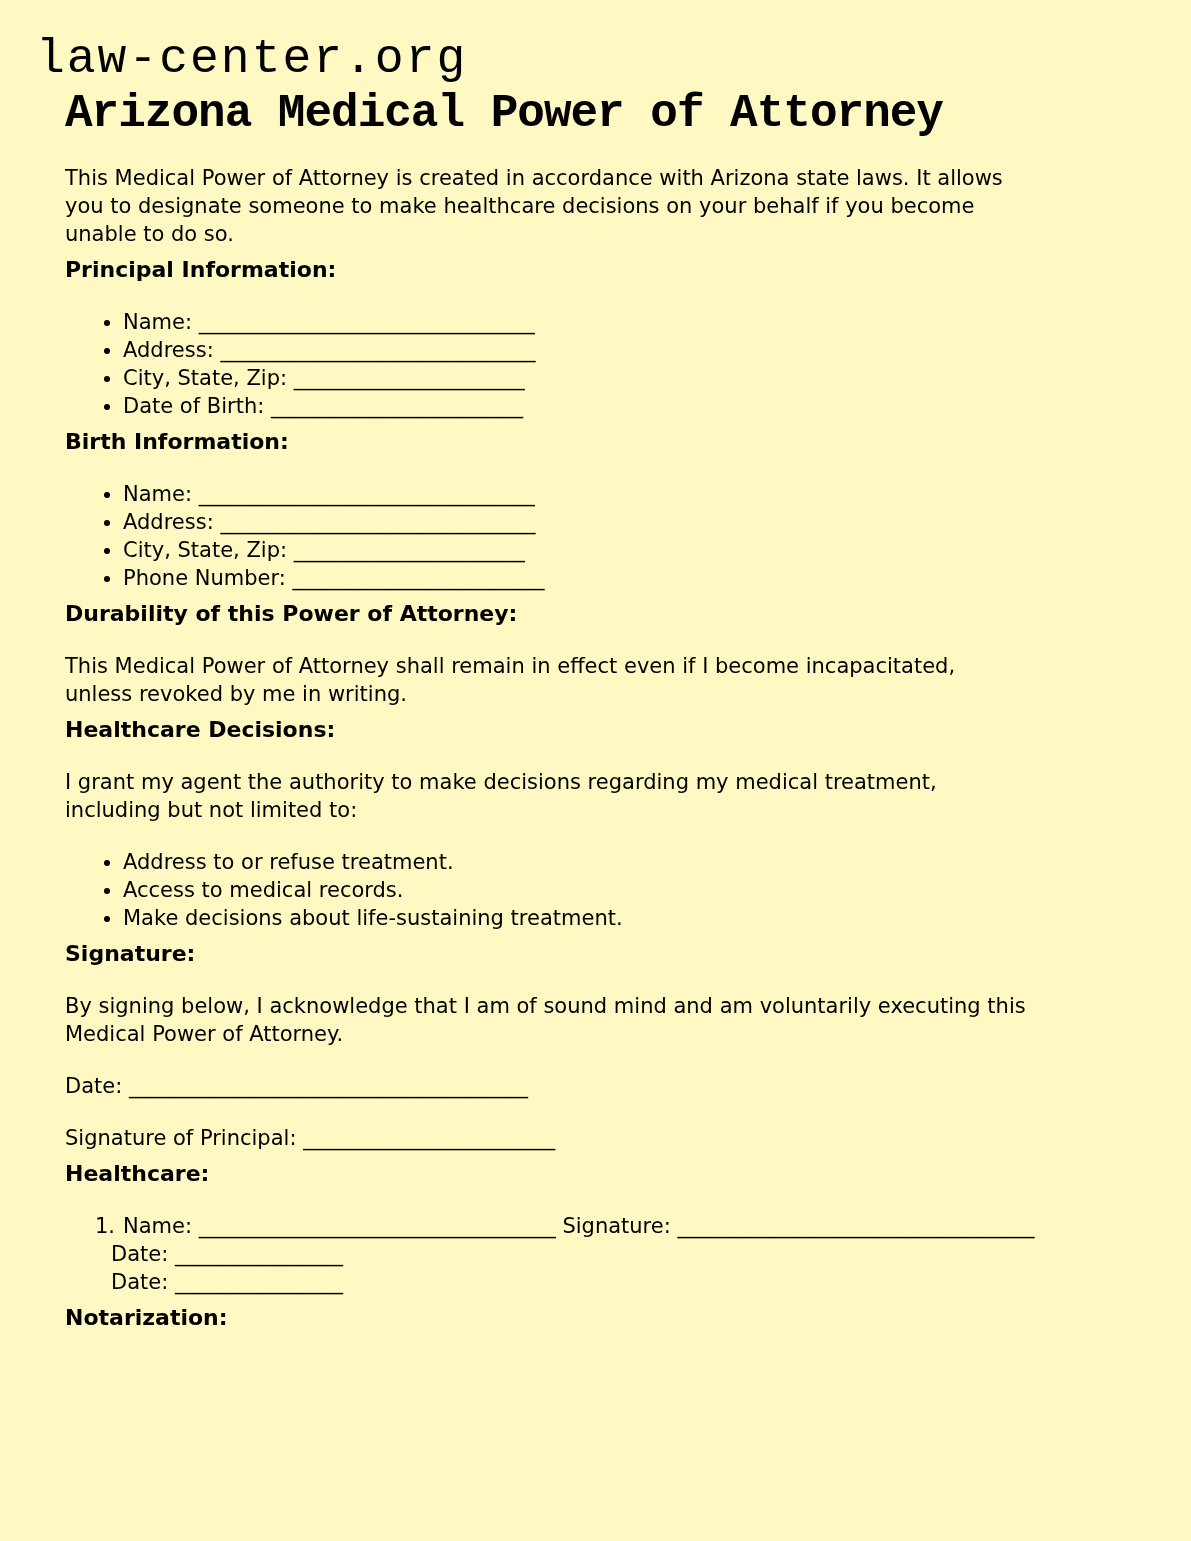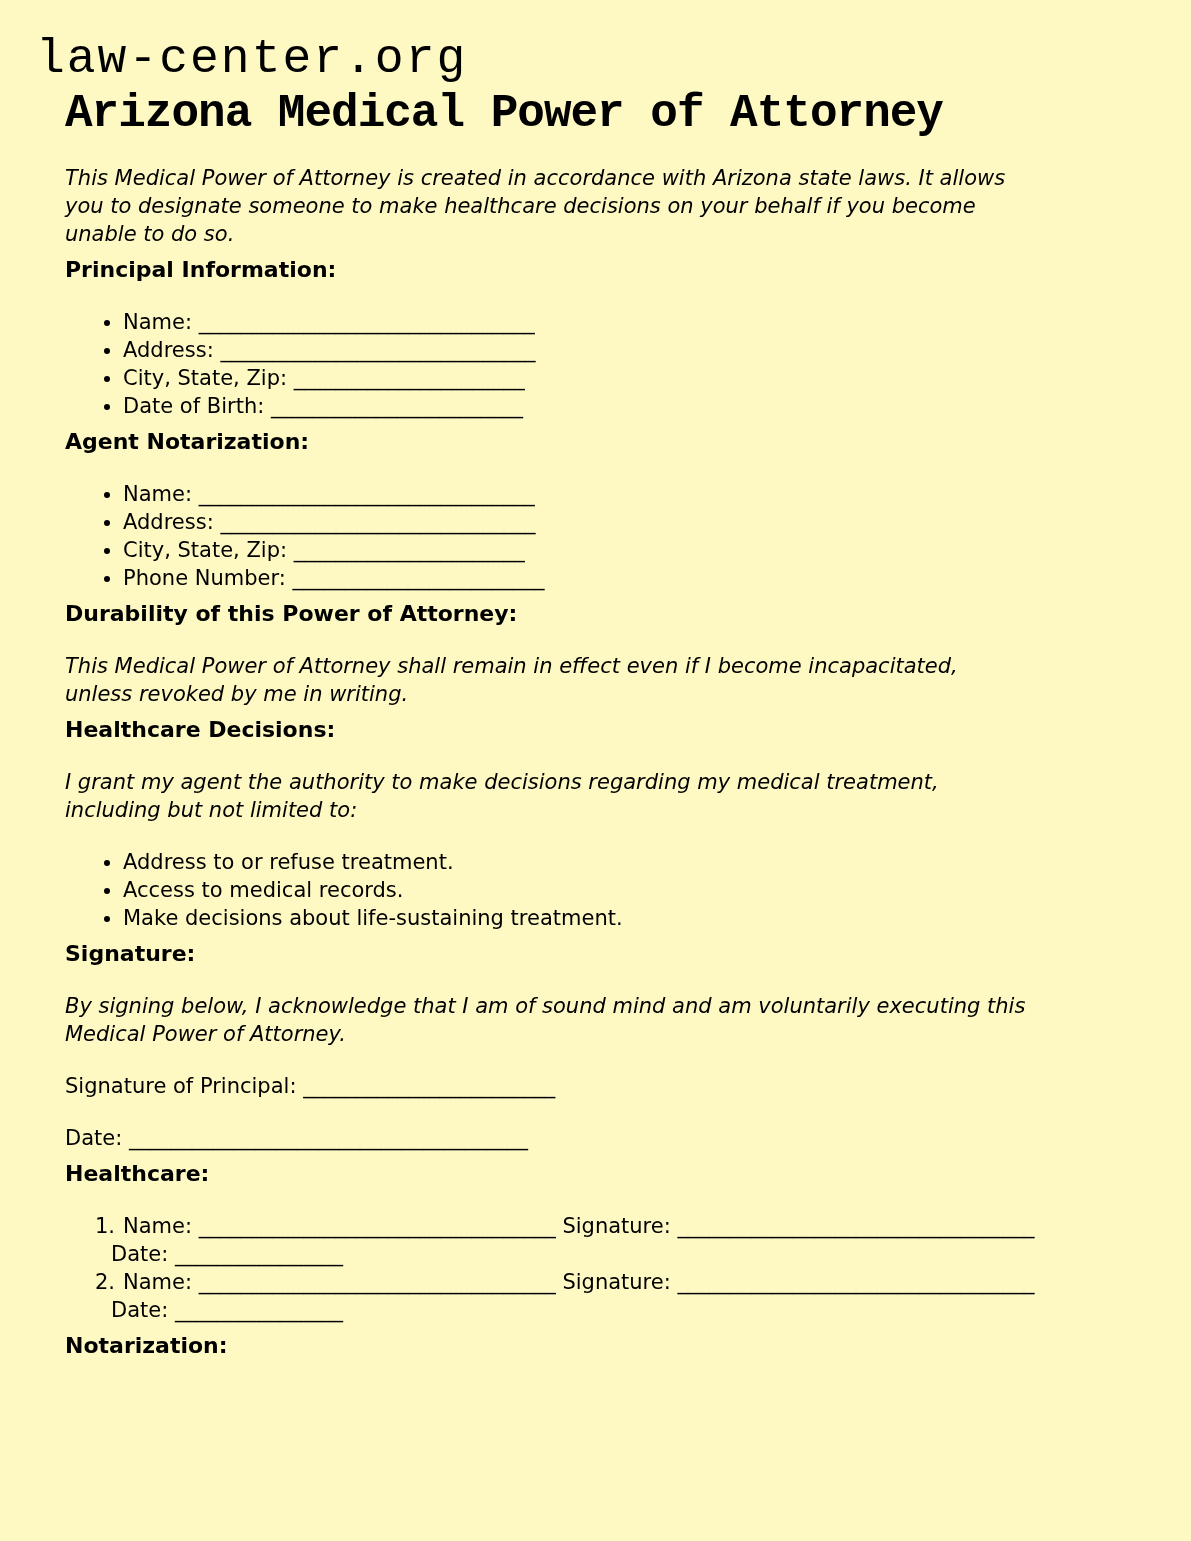--- a/index.html
+++ b/index.html
@@ -33,21 +33,20 @@
     line-height: 52px;
     font-weight: 700;
     letter-spacing: -1px;
     color: #000000;
     white-space: nowrap;
     font-family: Liberation Mono, monospace;
   }
   .para {
     margin-top: 24px;
     white-space: pre-line;
-    font-style: italic;
   }
   h2.section-heading {
     margin-top: 8px;
     font-size: 22px;
     line-height: 28px;
     font-weight: 700;
     color: #000000;
   }
   ul.field-list, ul.plain-list {
     margin-top: 24px;
@@ -81,21 +80,21 @@
 unable to do so.</p>
 
   <h2 class="section-heading">Principal Information:</h2>
   <ul class="field-list">
     <li><span>Name:</span> <span class="blank">________________________________</span></li>
     <li><span>Address:</span> <span class="blank">______________________________</span></li>
     <li><span>City, State, Zip:</span> <span class="blank">______________________</span></li>
     <li><span>Date of Birth:</span> <span class="blank">________________________</span></li>
   </ul>
 
-  <h2 class="section-heading">Agent Notarization:</h2>
+  <h2 class="section-heading">Birth Information:</h2>
   <ul class="field-list">
     <li><span>Name:</span> <span class="blank">________________________________</span></li>
     <li><span>Address:</span> <span class="blank">______________________________</span></li>
     <li><span>City, State, Zip:</span> <span class="blank">______________________</span></li>
     <li><span>Phone Number:</span> <span class="blank">________________________</span></li>
   </ul>
 
   <h2 class="section-heading">Durability of this Power of Attorney:</h2>
   <p class="para">This Medical Power of Attorney shall remain in effect even if I become incapacitated,
 unless revoked by me in writing.</p>
@@ -106,42 +105,39 @@
   <ul class="plain-list">
     <li>Address to or refuse treatment.</li>
     <li>Access to medical records.</li>
     <li>Make decisions about life-sustaining treatment.</li>
   </ul>
 
   <h2 class="section-heading">Signature:</h2>
   <p class="para">By signing below, I acknowledge that I am of sound mind and am voluntarily executing this
 Medical Power of Attorney.</p>
   <div class="inline-field">
+    <span>Date:</span>
+    <span class="blank">______________________________________</span>
+  </div>
+  <div class="inline-field">
     <span>Signature of Principal:</span>
     <span class="blank">________________________</span>
-  </div>
-  <div class="inline-field">
-    <span>Date:</span>
-    <span class="blank">______________________________________</span>
   </div>
 
   <h2 class="section-heading">Healthcare:</h2>
   <div class="witness-block">
     <div class="witness-entry">
       <div class="w-row">
         <span class="w-num">1.</span><span>Name:</span> <span class="blank">__________________________________</span> <span>Signature:</span> <span class="blank">__________________________________</span>
       </div>
       <div class="w-row w-date-row">
         <span>Date:</span> <span class="blank">________________</span>
       </div>
     </div>
     <div class="witness-entry">
-      <div class="w-row">
-        <span class="w-num">2.</span><span>Name:</span> <span class="blank">__________________________________</span> <span>Signature:</span> <span class="blank">__________________________________</span>
-      </div>
       <div class="w-row w-date-row">
         <span>Date:</span> <span class="blank">________________</span>
       </div>
     </div>
   </div>
 
   <h2 class="section-heading">Notarization:</h2>
 
 </div>
 

